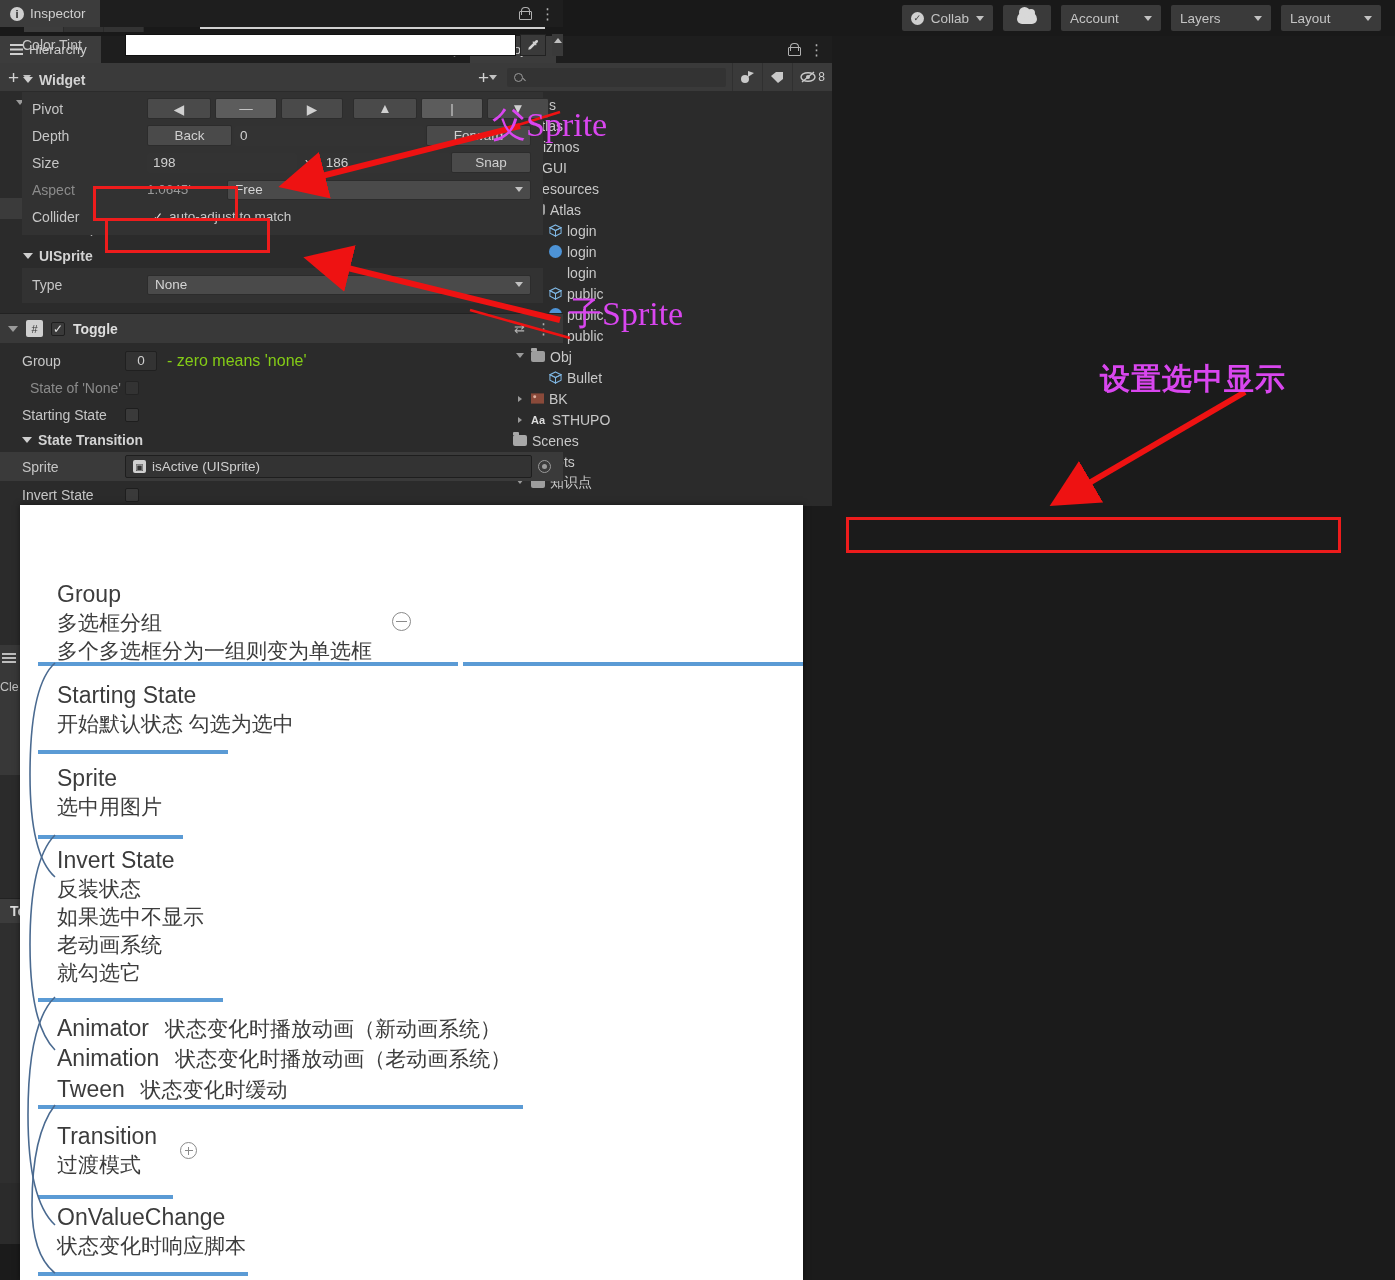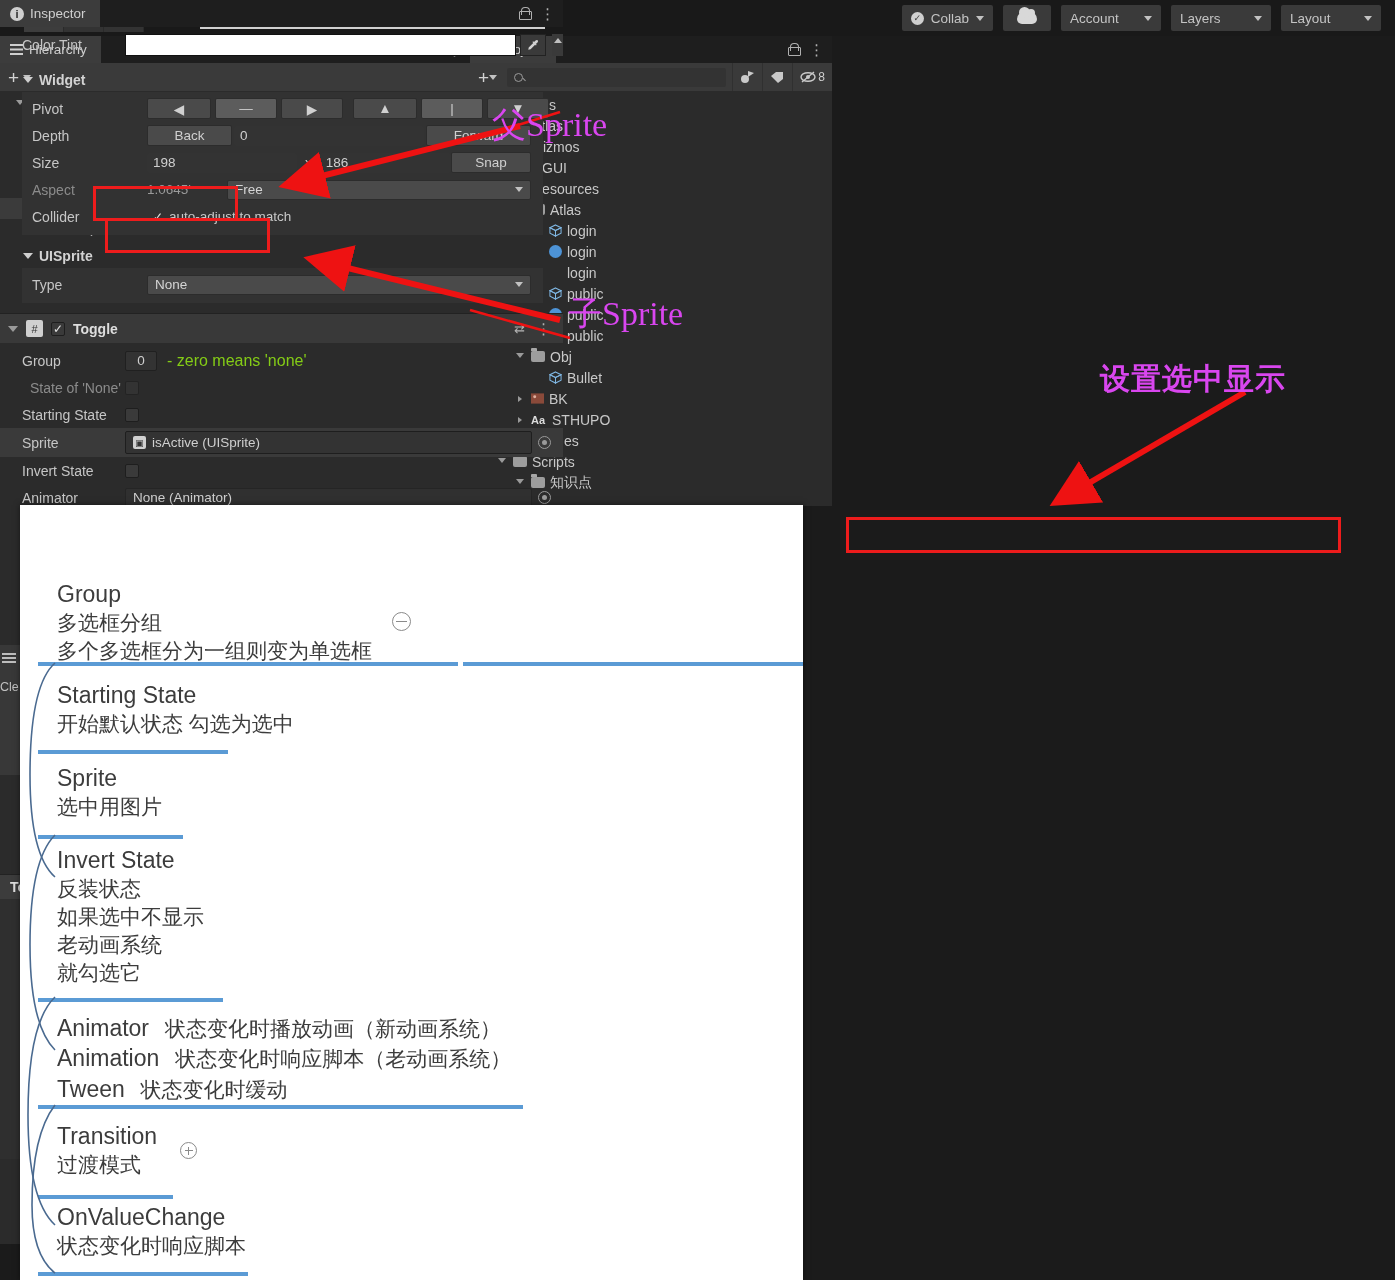--- a/index.html
+++ b/index.html
@@ -585,20 +585,24 @@
           <span style="font-size:16px;margin-left:10px;color:#84cc16;">- zero means 'none'</span>
         </div>
         <div class="row">
           <div class="lbl dim" style="padding-left:30px;">State of 'None'</div>
           <span class="ckbx" style="opacity:.55;"></span>
         </div>
         <div class="row">
           <div class="lbl">Starting State</div>
           <span class="ckbx"></span>
         </div>
+        <div class="sec-hdr" style="padding-left:22px;height:24px;">
+          <span class="tri"></span>
+          <span>State Transition</span>
+        </div>
         <div class="row hl-row" style="height:29px;">
           <div class="lbl">Sprite</div>
           <div class="objfield" style="flex:1;margin-right:6px;height:23px;">
             <span class="comp-ico" style="width:13px;height:13px;font-size:9px;">▣</span>
             <span>isActive (UISprite)</span>
           </div>
           <span class="radio" style="margin-right:12px;"></span>
         </div>
         <div class="row">
           <div class="lbl">Invert State</div>
@@ -767,21 +771,21 @@
       </div>
       <div class="blue-l" style="left:18px;top:493px;width:185px;"></div>
 
       <div style="position:absolute;left:37px;top:508px;">
         <div>
           <span class="nt-en">Animator</span>
           <span class="nt-cn" style="margin-left:10px;">状态变化时播放动画（新动画系统）</span>
         </div>
         <div>
           <span class="nt-en">Animation</span>
-          <span class="nt-cn" style="margin-left:10px;">状态变化时响应脚本（老动画系统）</span>
+          <span class="nt-cn" style="margin-left:10px;">状态变化时播放动画（老动画系统）</span>
         </div>
         <div>
           <span class="nt-en">Tween</span>
           <span class="nt-cn" style="margin-left:10px;">状态变化时缓动</span>
         </div>
       </div>
       <div class="blue-l" style="left:18px;top:600px;width:485px;"></div>
 
       <div style="position:absolute;left:37px;top:616px;">
         <div class="nt-en">Transition</div>

